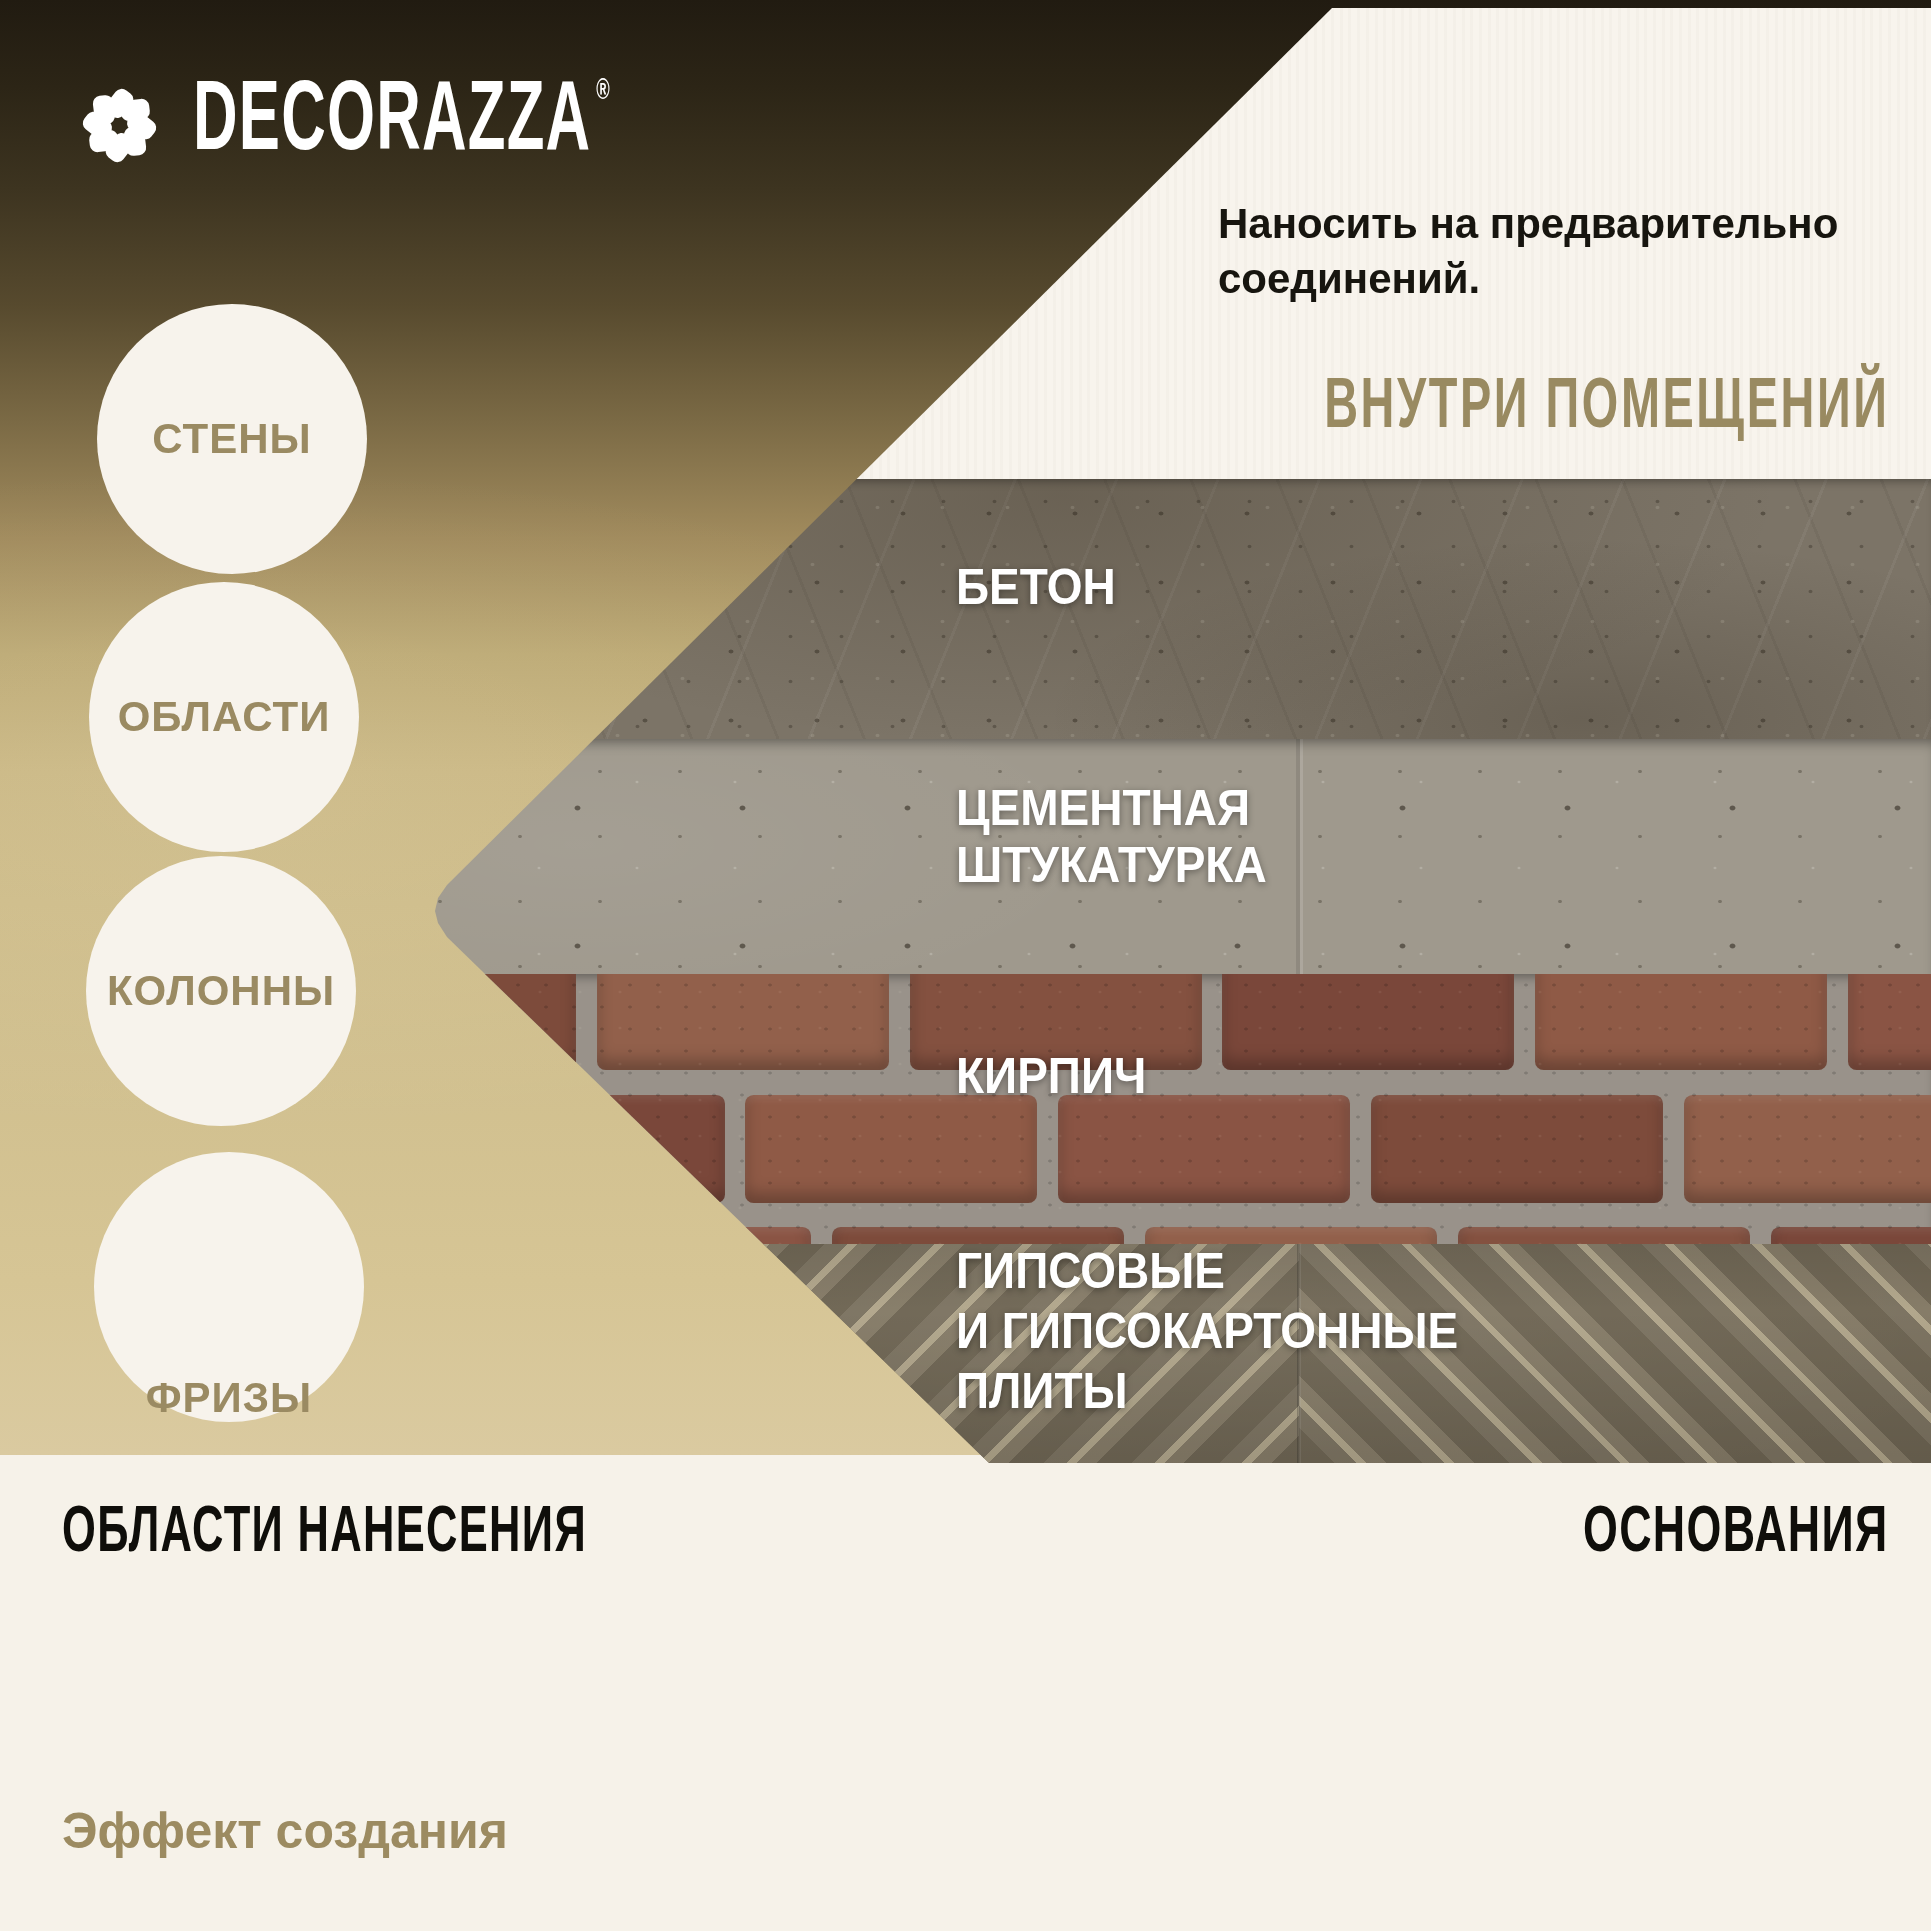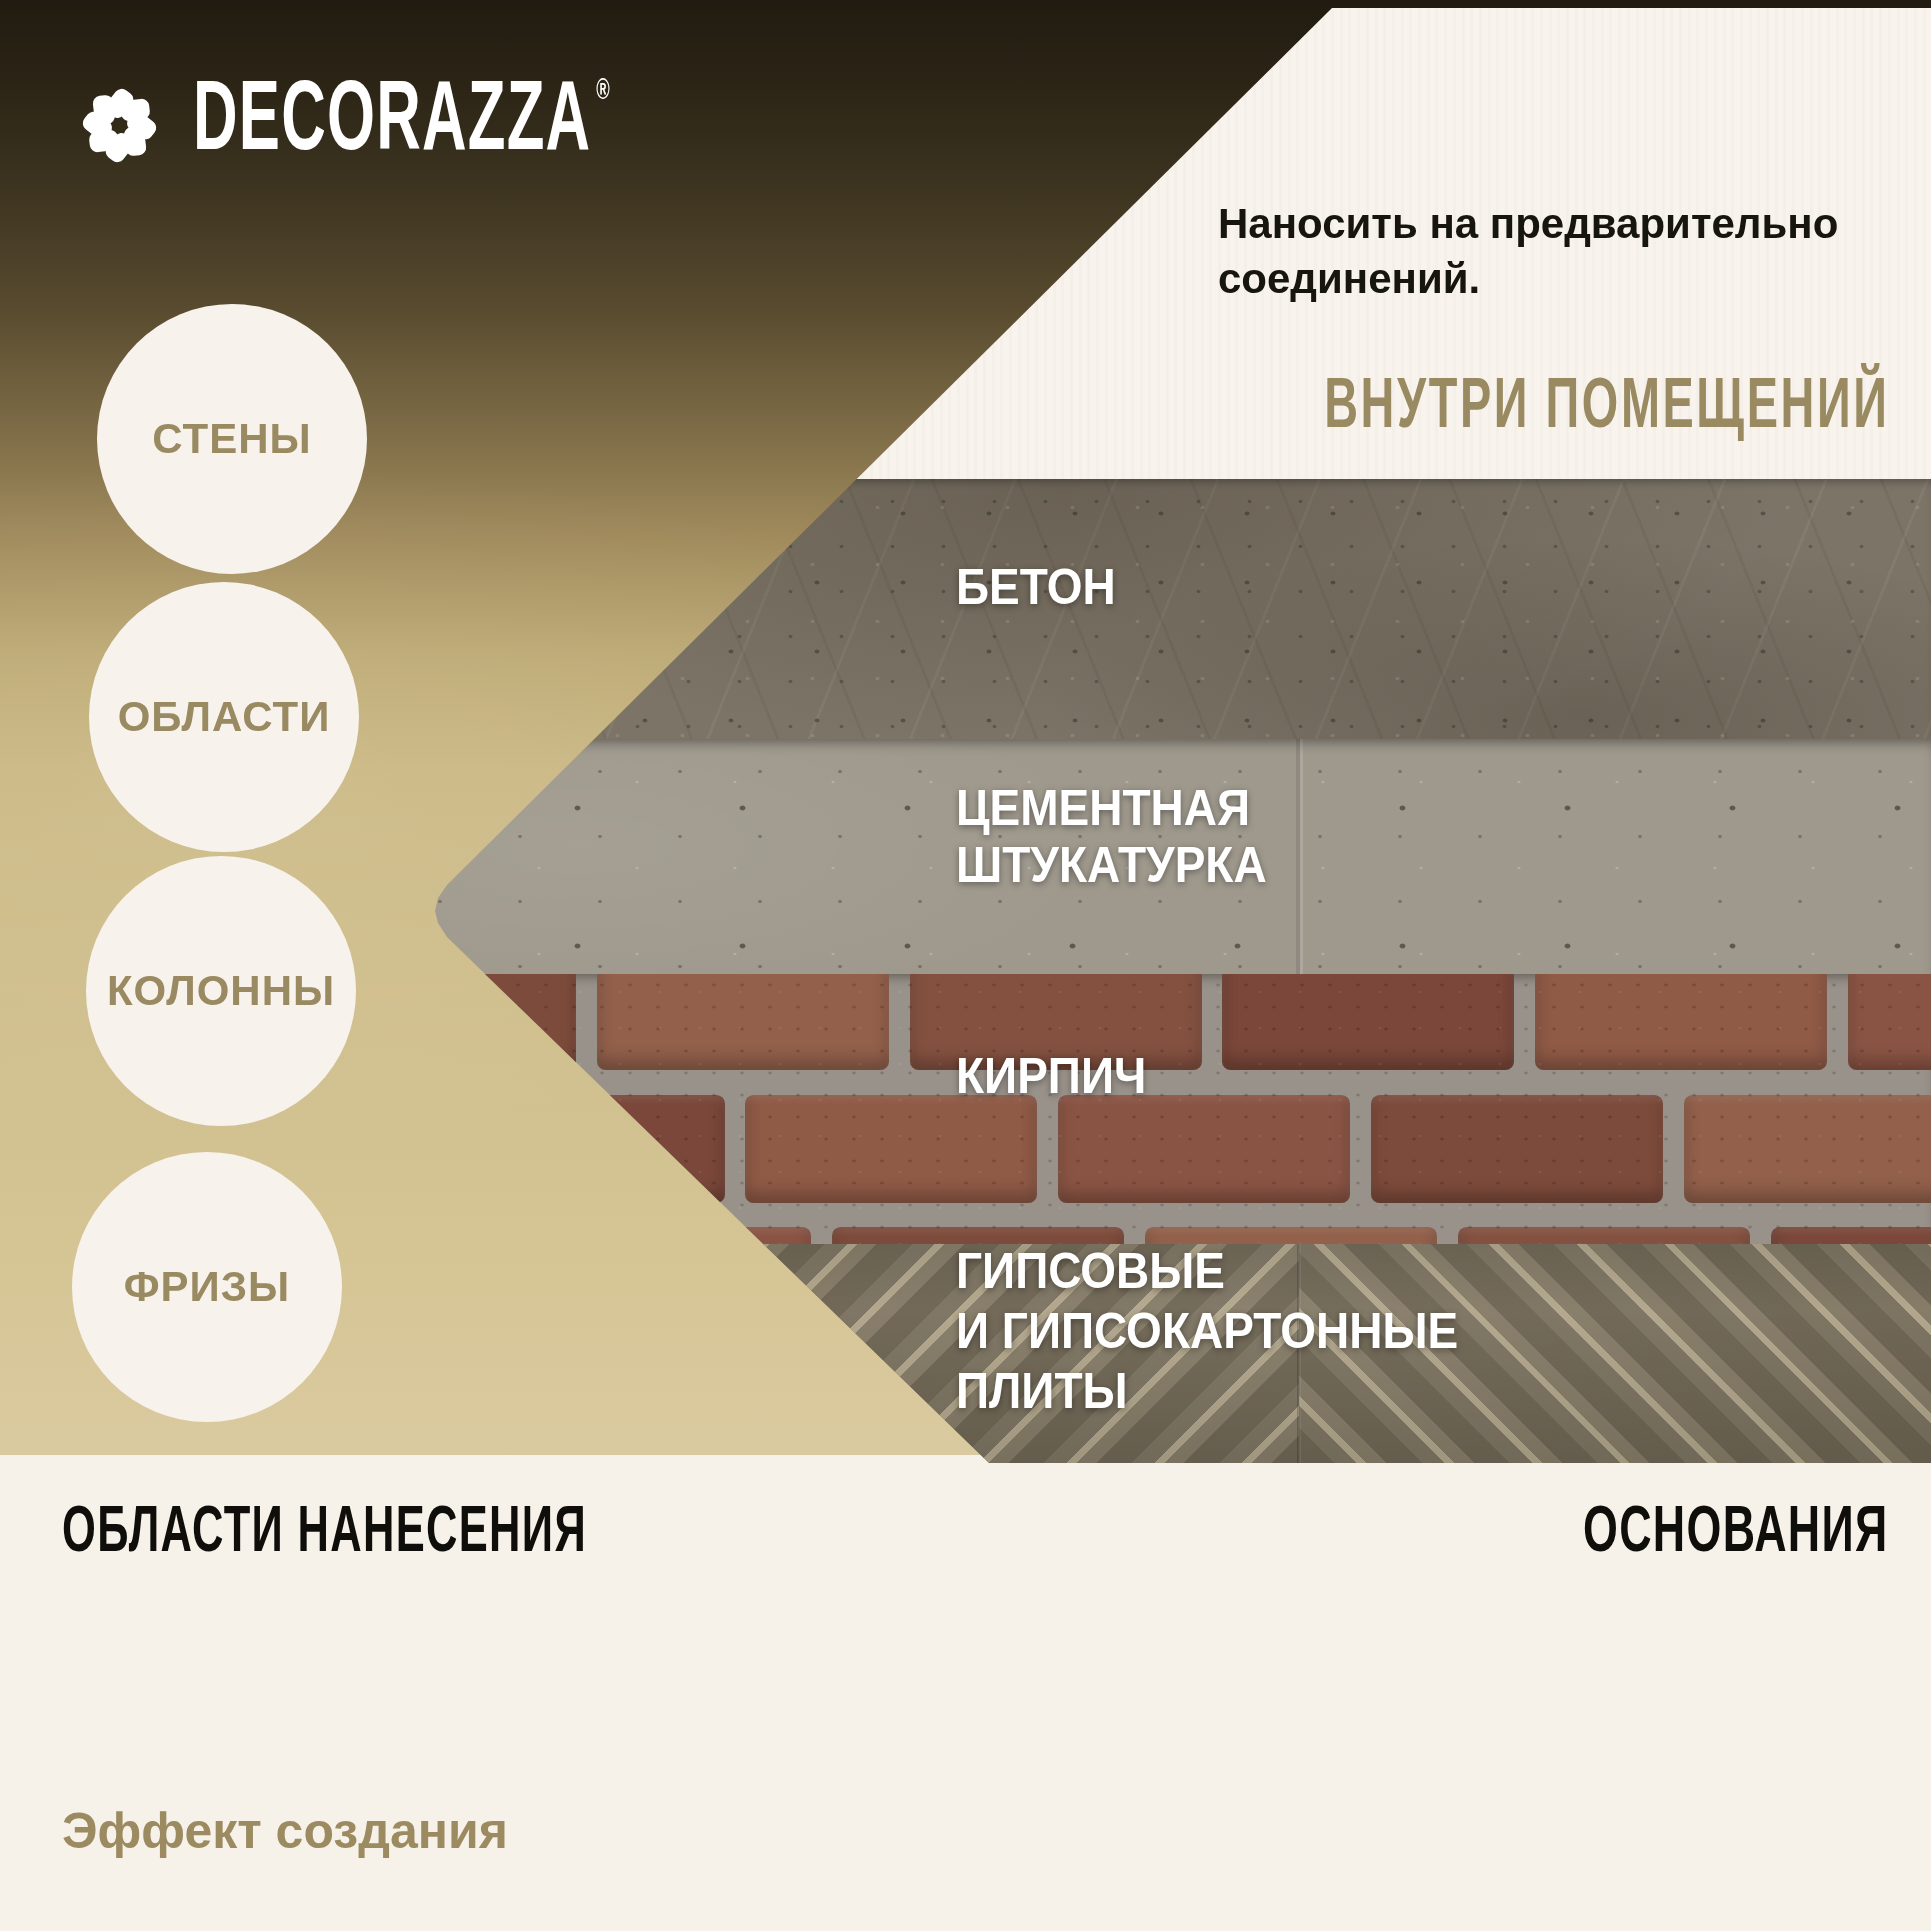--- a/index.html
+++ b/index.html
@@ -78,21 +78,21 @@
   .bl-concrete{top:550px;}
   .bl-cement{top:772px;line-height:57px;}
   .bl-brick{top:1039px;}
   .bl-gypsum{top:1233px;line-height:60px;}
 
   
   .circle{position:absolute;width:270px;height:270px;border-radius:50%;background:#f7f3ec;
     display:flex;align-items:center;justify-content:center;color:#9a8a62;
     font-weight:700;font-size:42px;letter-spacing:1px;}
   .c1{left:97px;top:304px;} .c2{left:89px;top:582px;}
-  .c3{left:86px;top:856px;} .c4{left:72px;top:1152px;}
+  .c3{left:86px;top:856px;} .c4{left:94px;top:1152px;align-items:flex-end;}
 
   
   .logo{left:77px;top:73px;display:flex;align-items:center;gap:31px;}
   .logo-text{font-size:98px;font-weight:700;color:#fff;line-height:85px;letter-spacing:1.9px;
     transform:scaleX(.63);transform-origin:left center;white-space:nowrap;}
   .logo-text .reg{font-size:29px;position:relative;top:-50px;margin-left:7.7px;letter-spacing:0;}
 
   
   .ft-title-left{left:62px;top:1492px;font-size:64px;font-weight:700;color:#0f0e0a;
     letter-spacing:1.9px;white-space:nowrap;transform:scaleX(.68);transform-origin:left center;}

